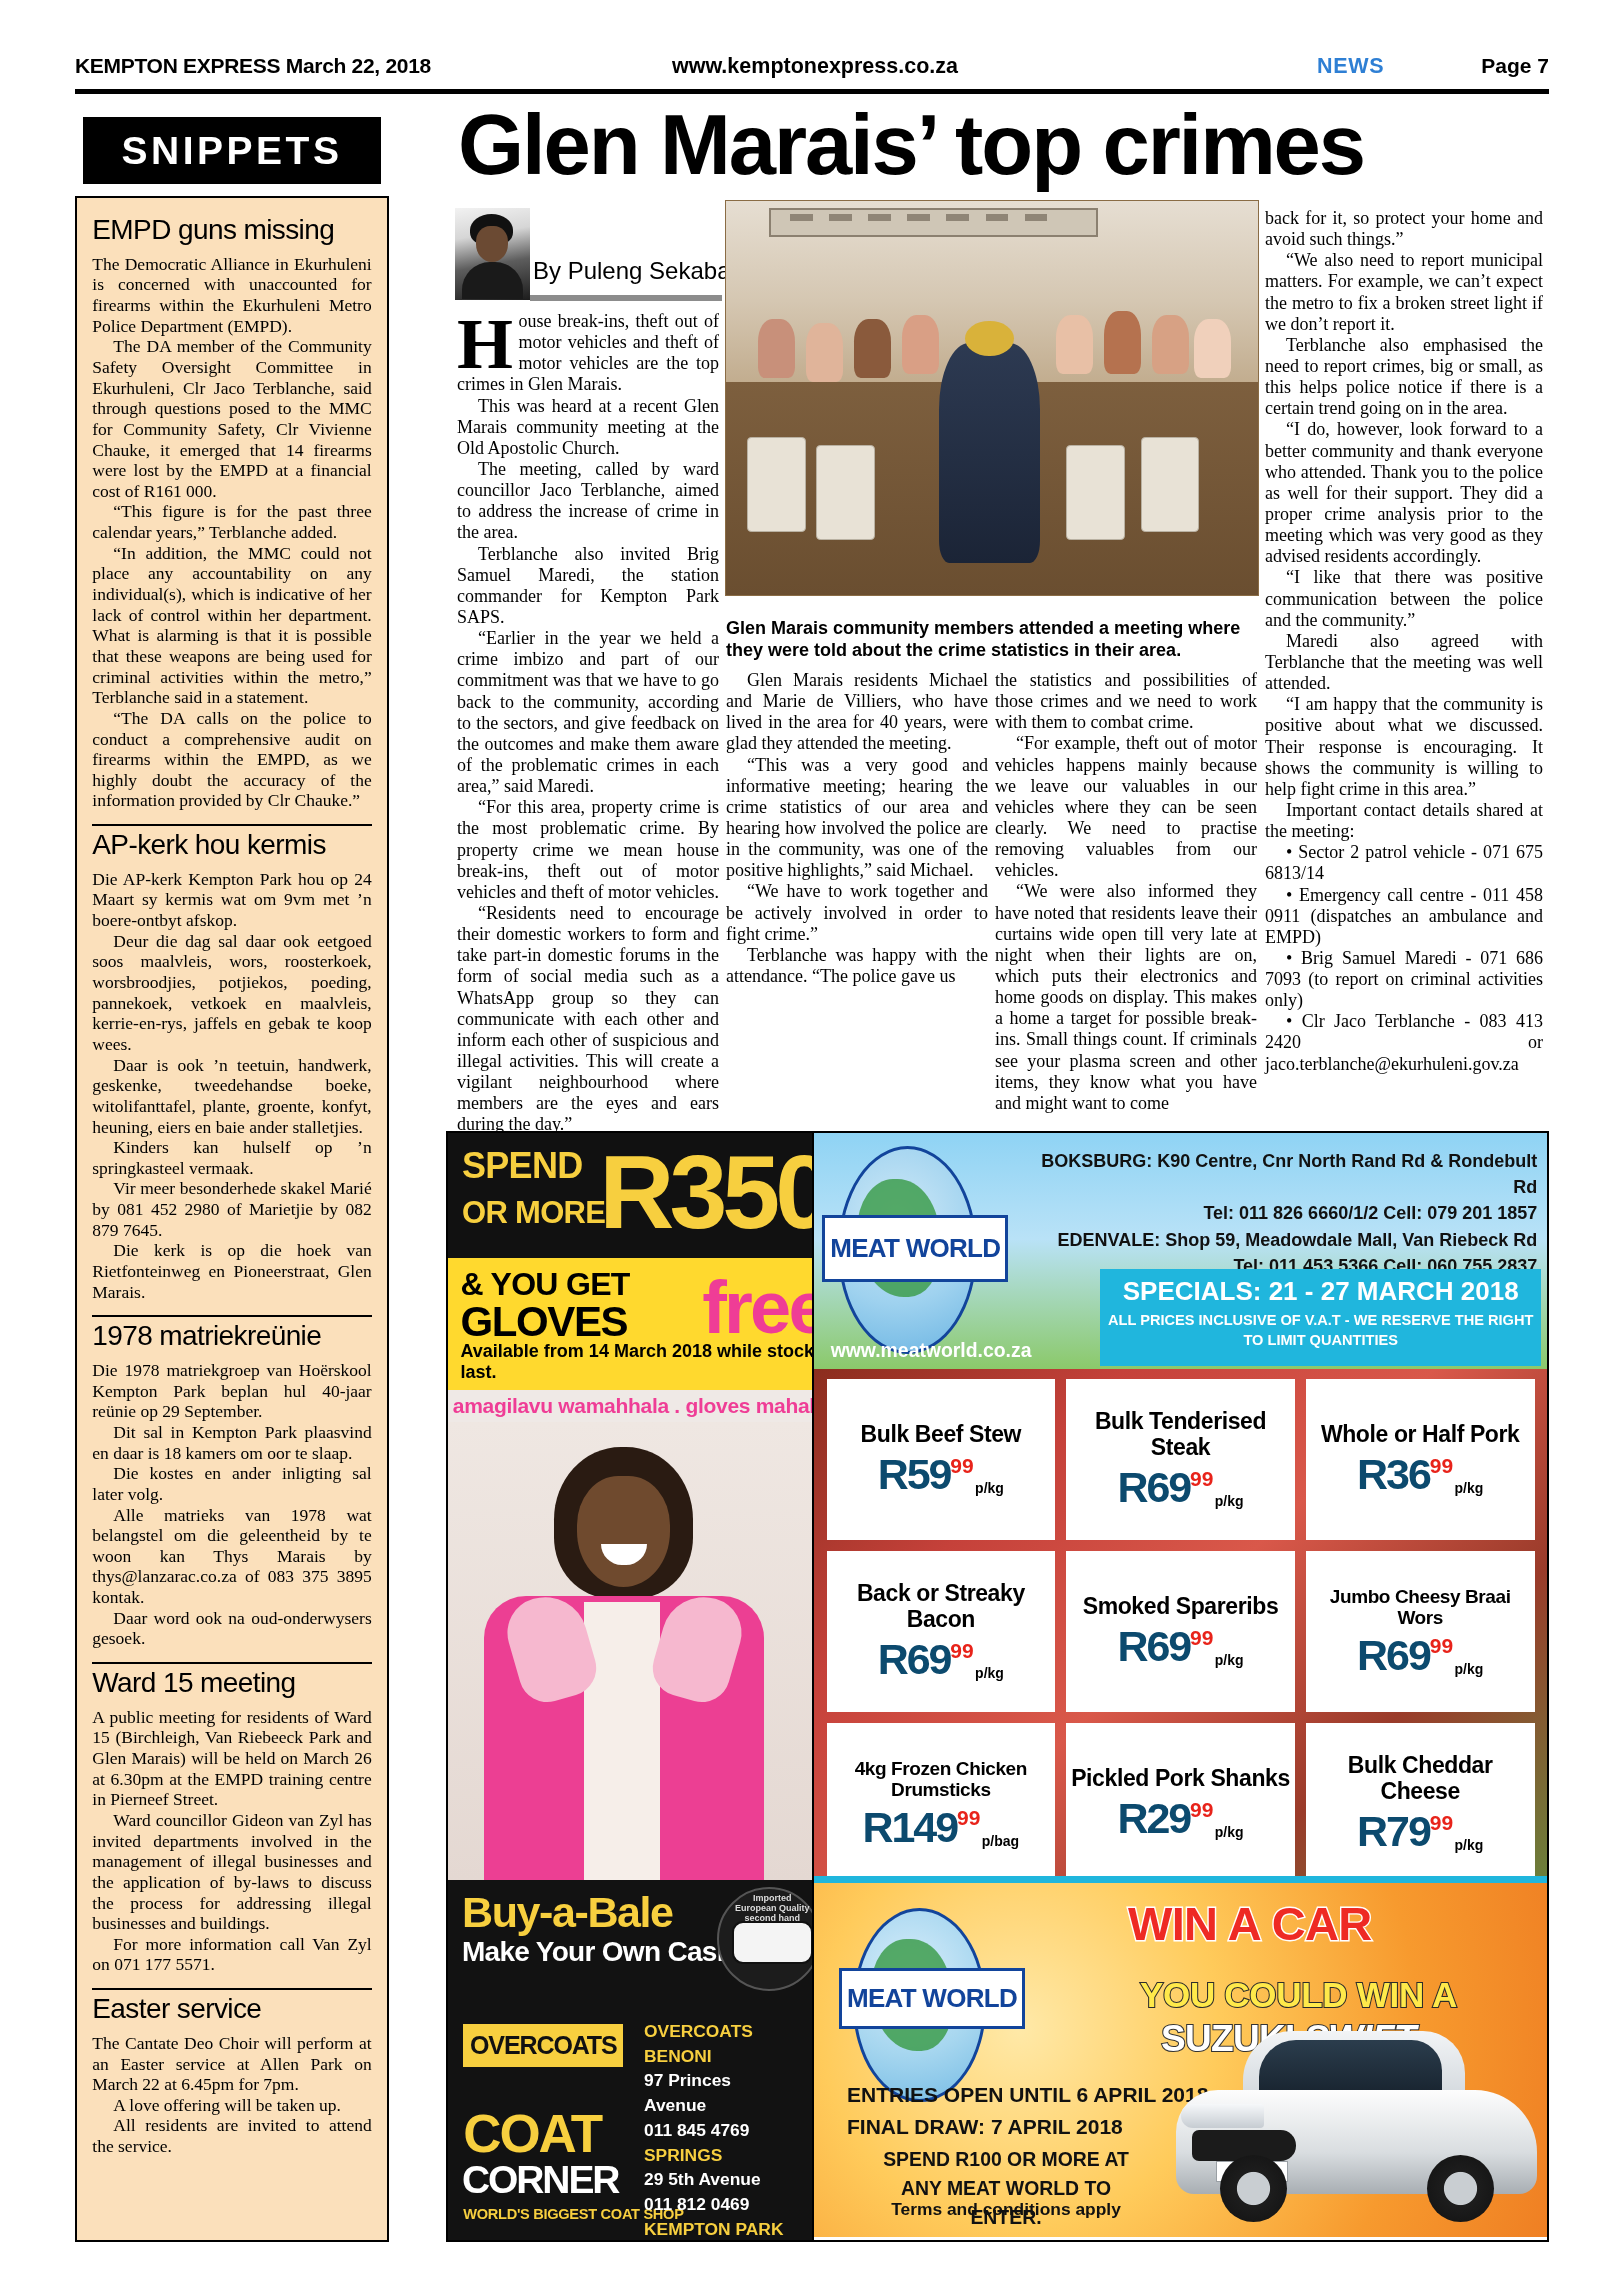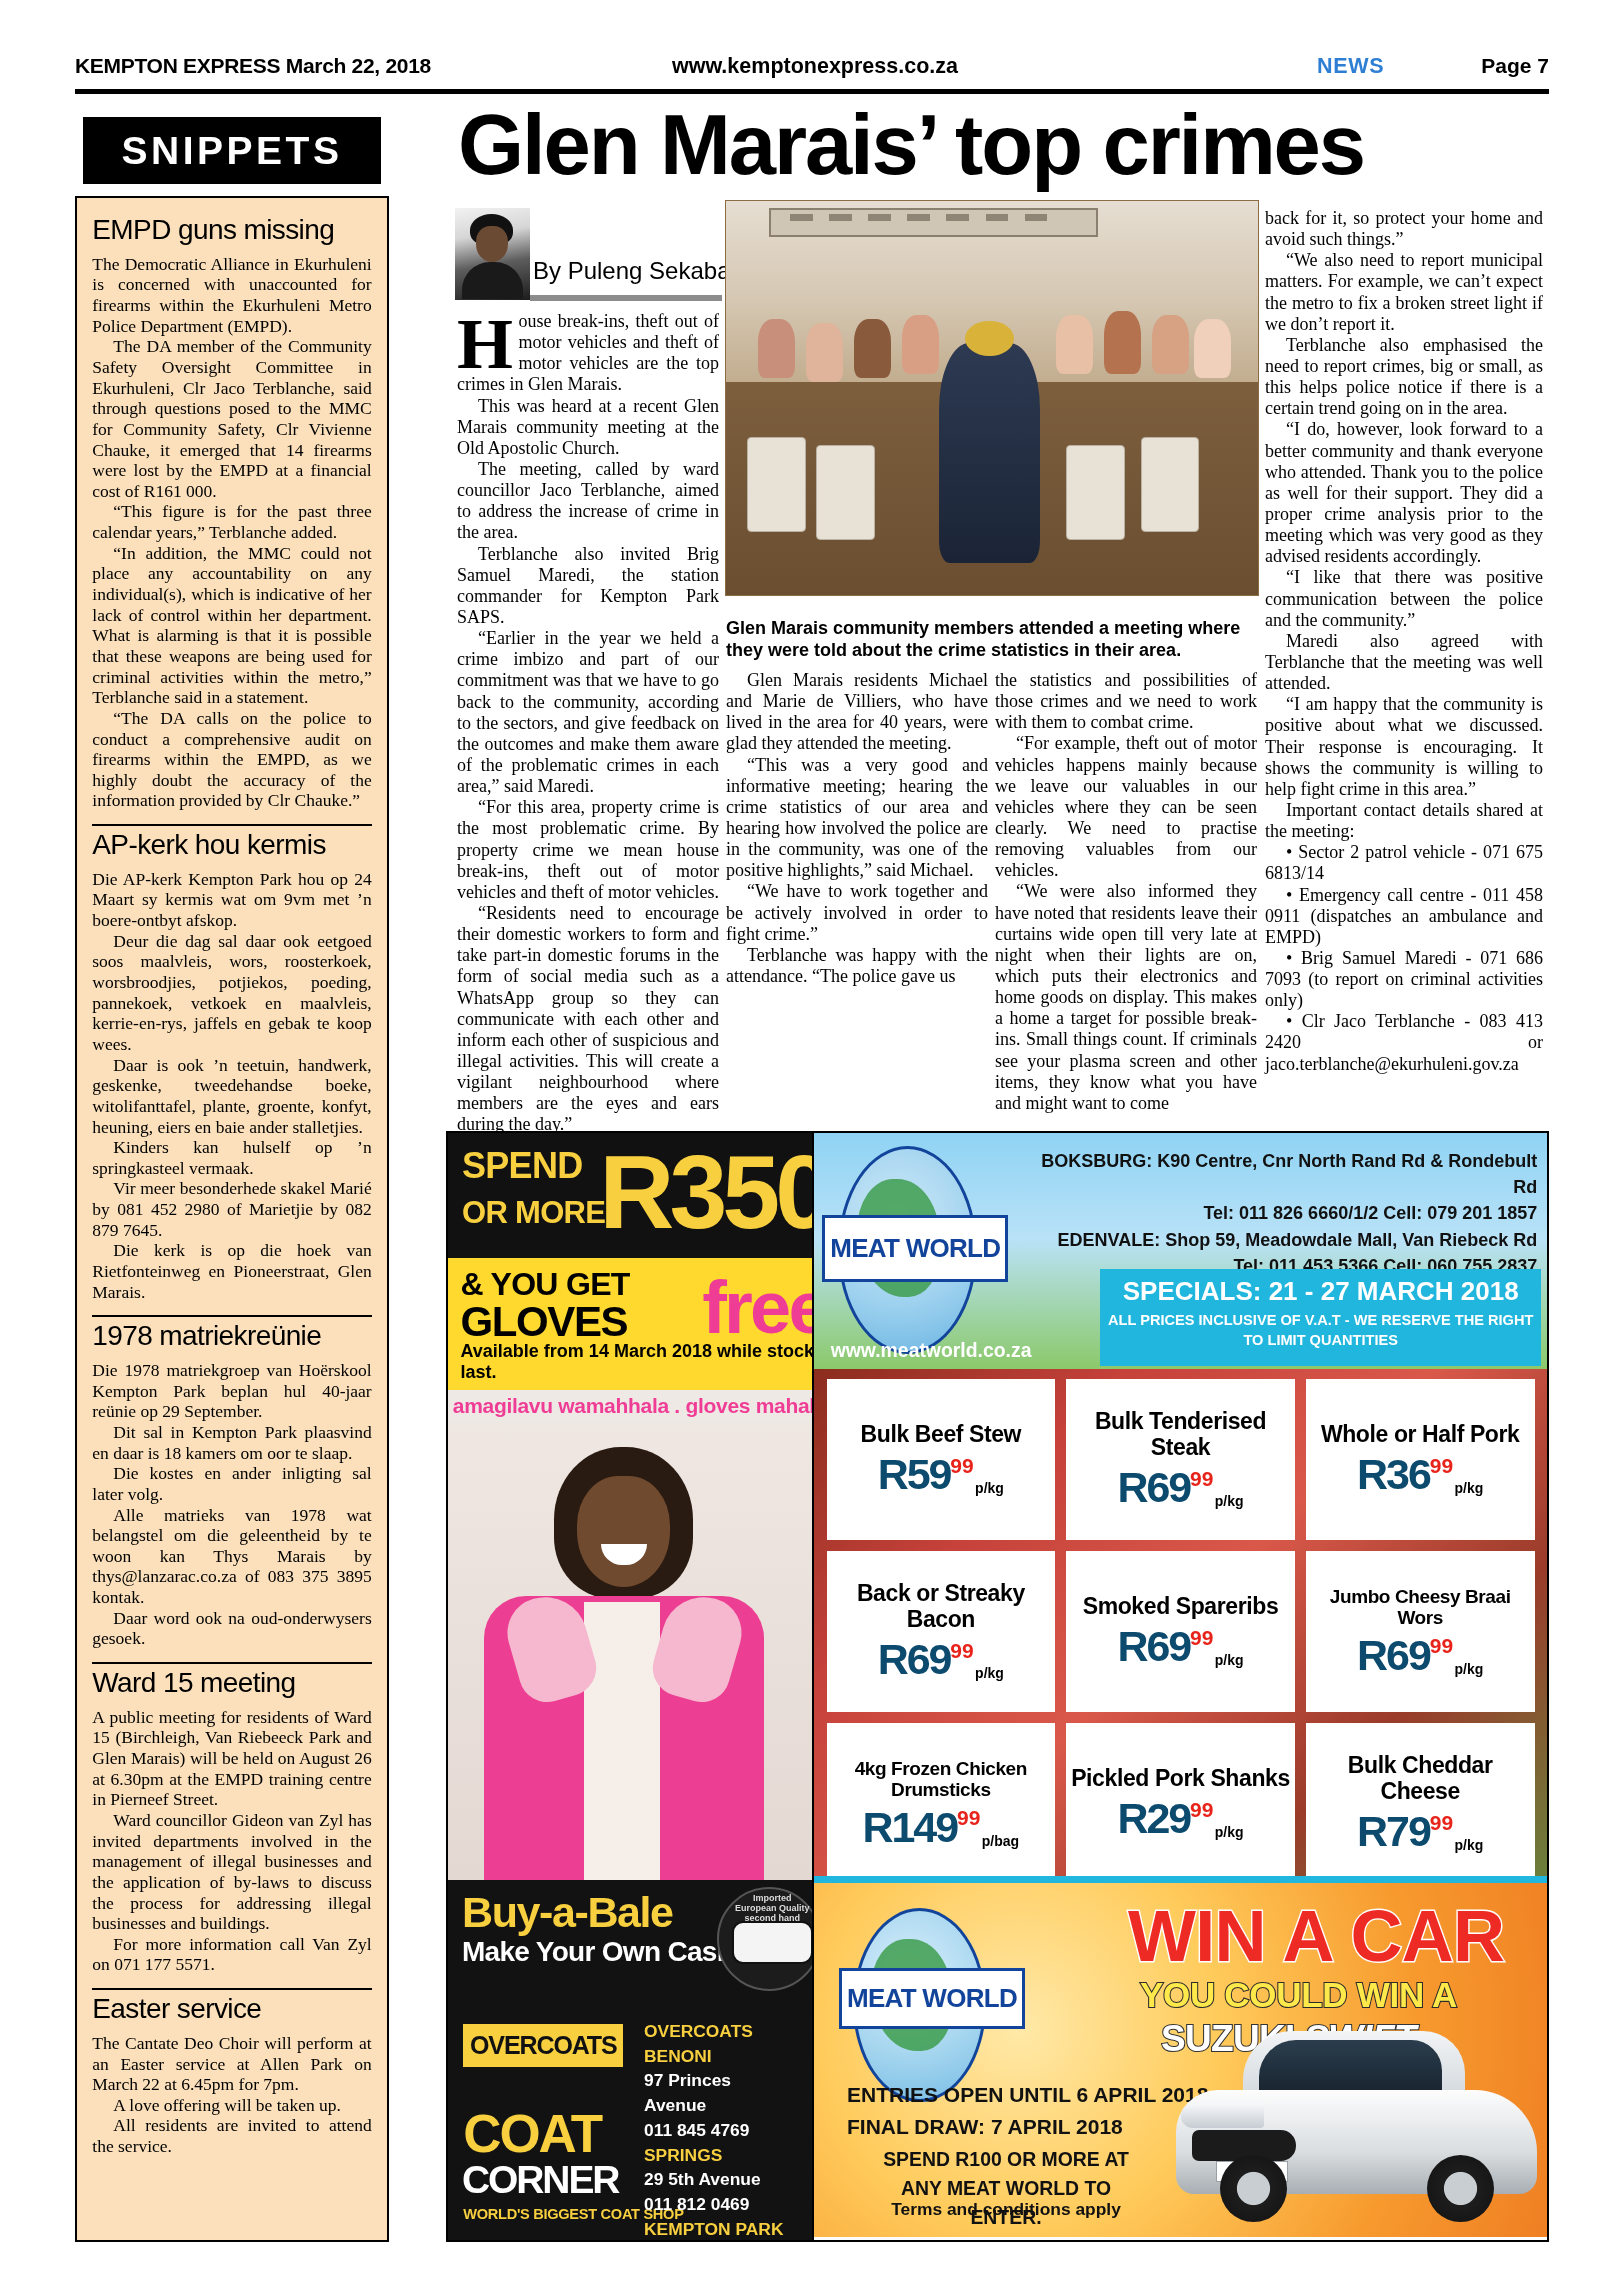--- a/index.html
+++ b/index.html
@@ -203,21 +203,21 @@
   .mw-win-globe { position:absolute; left:39px; top:32px; width:133px; height:194px; border-radius:50%;
             background: radial-gradient(circle at 42% 34%, #d9eefb 0%, #a6d6ef 55%, #74bbe4 100%);
             border:3.5px solid #12449b; }
   .mw-win-globe:after { content:""; position:absolute; left:15.3px; top:28px; width:81px; height:112px;
             background:#3e9e4e; border-radius:46% 54% 40% 60%; opacity:.85; }
   .mw-win-logo { position:absolute; left:25px; top:92px; width:186px; height:61px; background:#fff;
             border:3.5px solid #12449b; }
   .mw-win-logo span { display:block; text-align:center; line-height:54px; font-family:"Liberation Sans",sans-serif;
             font-weight:700; font-size:26px; color:#12449b; letter-spacing:-0.7px; }
   .mw-winacar { position:absolute; left:314px; top:23.6px; font-family:"Liberation Sans",sans-serif;
-            font-weight:700; font-size:72px; color:#ee2a24; letter-spacing:-0.7px; line-height:1;
+            font-weight:700; font-size:47px; color:#ee2a24; letter-spacing:-0.7px; line-height:1;
             -webkit-text-stroke: 2.8px #fff; paint-order: stroke fill; }
   .mw-couldwin { position:absolute; left:326px; top:101px; font-family:"Liberation Sans",sans-serif;
             font-weight:700; font-size:35px; color:#ffe94a; letter-spacing:-0.3px; line-height:1;
             -webkit-text-stroke: 2.1px #2b2b2b; paint-order: stroke fill; }
   .mw-suzuki { position:absolute; left:347px; top:144px; font-family:"Liberation Sans",sans-serif;
             font-weight:700; font-size:37px; color:#fff; letter-spacing:-0.7px; line-height:1;
             -webkit-text-stroke: 2.1px #333; paint-order: stroke fill; }
   .mw-suzuki i { font-style: italic; }
   .mw-entries { position:absolute; left:33px; top:203px; font-family:"Liberation Sans",sans-serif;
             font-weight:700; font-size:21px; color:#111; line-height:1.5; }
@@ -335,21 +335,21 @@
             <p>Dit sal in Kempton Park plaasvind en daar is 18 kamers om oor te slaap.</p>
             <p>Die kostes en ander inligting sal later volg.</p>
             <p>Alle matrieks van 1978 wat belangstel om die geleentheid by te woon kan Thys Marais by thys@lanzarac.co.za of 083 375 3895 kontak.</p>
             <p>Daar word ook na oud-onderwysers gesoek.</p>
           </div>
         </div>
         <div class="snip-div"></div>
         <div class="snip-item">
           <div class="snip-title">Ward 15 meeting</div>
           <div class="snip-body">
-            <p class="first">A public meeting for residents of Ward 15 (Birchleigh, Van Riebeeck Park and Glen Marais) will be held on August 26 at 6.30pm at the EMPD training centre in Pierneef Street.</p>
+            <p class="first">A public meeting for residents of Ward 15 (Birchleigh, Van Riebeeck Park and Glen Marais) will be held on March 26 at 6.30pm at the EMPD training centre in Pierneef Street.</p>
             <p>Ward councillor Gideon van Zyl has invited departments involved in the management of illegal businesses and the application of by-laws to discuss the process for addressing illegal businesses and buildings.</p>
             <p>For more information call Van Zyl on 071 177 5571.</p>
           </div>
         </div>
         <div class="snip-div"></div>
         <div class="snip-item">
           <div class="snip-title">Easter service</div>
           <div class="snip-body">
             <p class="first">The Cantate Deo Choir will perform at an Easter service at Allen Park on March 22 at 6.45pm for 7pm.</p>
             <p>A love offering will be taken up.</p>

